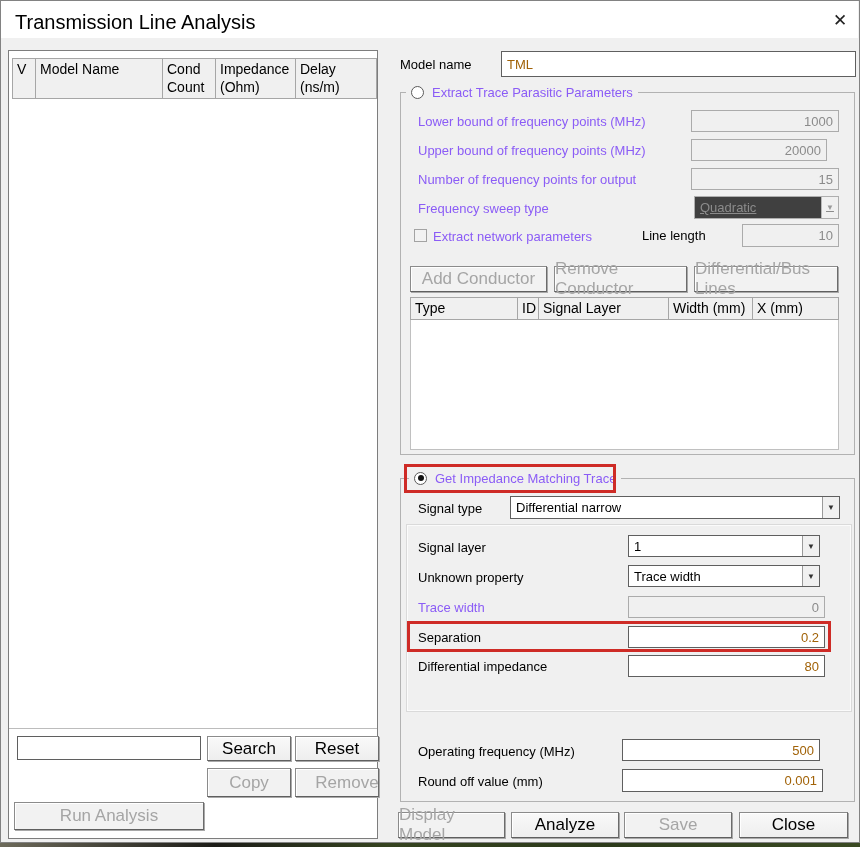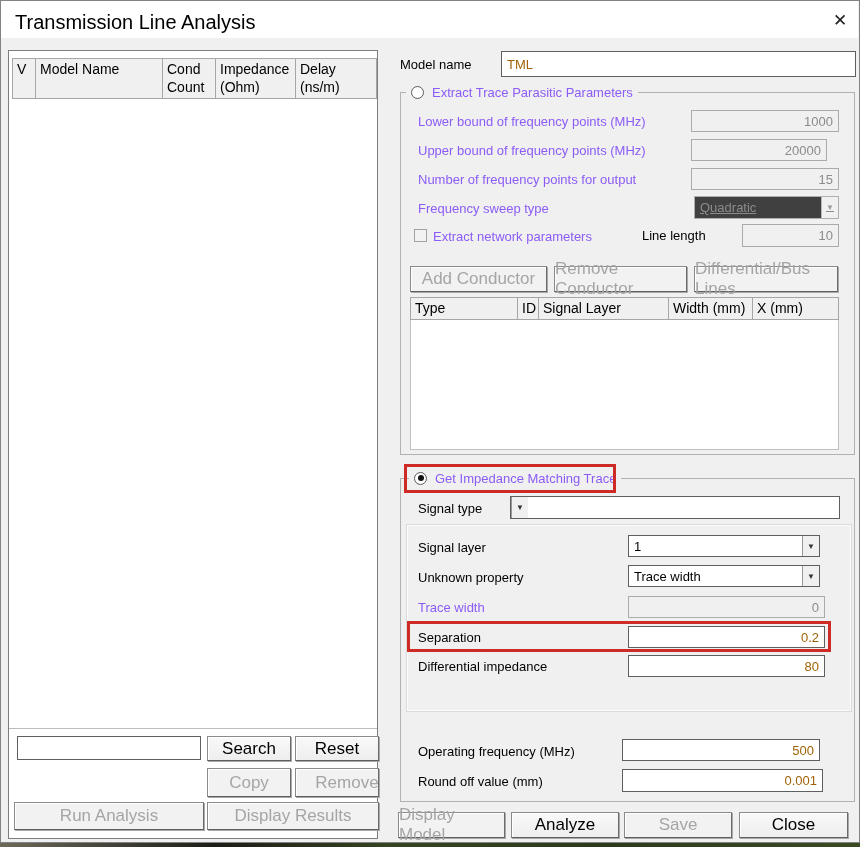--- a/index.html
+++ b/index.html
@@ -75,21 +75,20 @@
   <div class="abs list-divider"></div>
 
   <input class="tb" style="left: 8px; top: 685px; width: 184px; height: 24px;" value="">
   <div class="btn" style="left:198px; top:685px; width:84px; height:25px;">Search</div>
   <div class="btn" style="left:286px; top:685px; width:84px; height:25px;">Reset</div>
 
   <div class="btn dis" style="left:198px; top:717px; width:84px; height:29px;">Copy</div>
   <div class="btn dis" style="left:286px; top:717px; width:84px; height:29px;padding-left:20px;">Remove</div>
 
   <div class="btn dis" style="left:5px; top:751px; width:190px; height:28px;">Run Analysis</div>
-  <div class="btn dis" style="left:198px; top:751px; width:172px; height:28px;">Display Results</div>
 </div>
 
 <div class="lbl" style="left:400px; top:57px;">Model name</div>
 <input class="tb" style="left: 501px; top: 51px; width: 355px; height: 26px;" value="TML">
 
 <div class="gbox" style="left:400px; top:92px; width:455px; height:363px;"></div>
 <div class="radiorow" style="left:406px; top:83px;">
   <span class="radio"></span>
   <span>Extract Trace Parasitic Parameters</span>
 </div>
@@ -129,20 +128,21 @@
 
 <div class="gbox" style="left:400px; top:478px; width:455px; height:324px;"></div>
 <div class="redbox" style="left:404px; top:464px; width:212px; height:29px;"></div>
 <div class="radiorow" style="left:409px; top:469px;">
   <span class="radio sel"></span>
   <span>Get Impedance Matching Trace</span>
 </div>
 
 <div class="lbl" style="left:418px; top:501px;">Signal type</div>
 <div class="combo" style="left:510px; top:496px; width:330px; height:23px;">
+  <span class="val">Differential narrow</span>
   <span class="arrow">▼</span>
 </div>
 
 <div class="inner-panel" style="left:406px; top:524px; width:446px; height:188px;"></div>
 
 <div class="lbl" style="left:418px; top:540px;">Signal layer</div>
 <div class="combo" style="left:628px; top:535px; width:192px; height:22px;">
   <span class="val">1</span>
   <span class="arrow">▼</span>
 </div>

